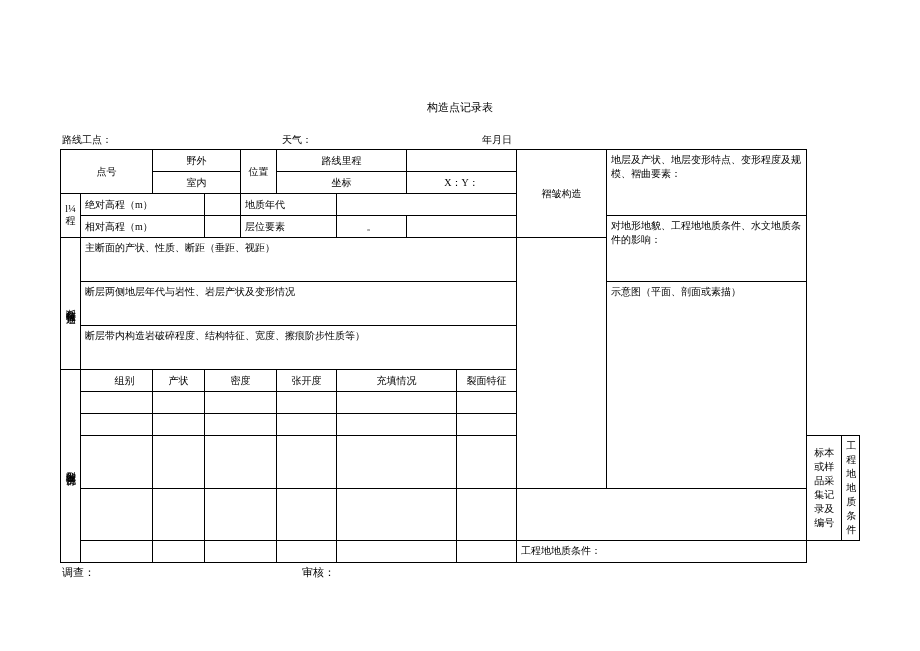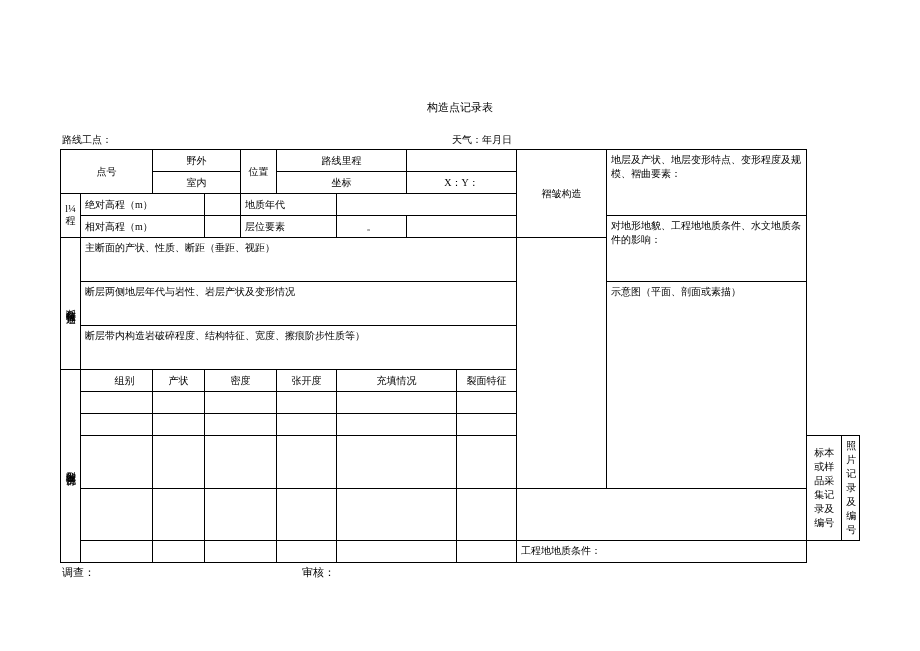--- a/index.html
+++ b/index.html
@@ -19,21 +19,21 @@
       font-size: 11px;
       margin-bottom: 18px;
     }
     .top-info {
       display: flex;
       font-size: 10px;
       margin-bottom: 2px;
       padding: 0 2px;
     }
     .top-info > div:nth-child(1) { flex: 0 0 220px; font-family: Liberation Mono, monospace; }
-    .top-info > div:nth-child(2) { flex: 0 0 200px; text-align: right; }
+    .top-info > div:nth-child(2) { flex: 0 0 200px; }
     .top-info > div:nth-child(3) { flex: 1; }
     table {
       border-collapse: collapse;
       width: 100%;
       table-layout: fixed;
     }
     td {
       border: 1px solid #000;
       padding: 3px 4px;
       vertical-align: middle;
@@ -163,21 +163,21 @@
     <td></td>
   </tr>
   <tr>
     <td class="tallrow"></td>
     <td></td>
     <td colspan="2"></td>
     <td></td>
     <td colspan="2"></td>
     <td></td>
     <td colspan="2" rowspan="2" class="center">标本或样品采集记录及编号</td>
-    <td rowspan="2" class="center">照片记录及编号</td>
+    <td rowspan="2" class="center">工程地地质条件</td>
   </tr>
 
   <tr>
     <td class="tallrow"></td>
     <td></td>
     <td colspan="2"></td>
     <td></td>
     <td colspan="2"></td>
     <td></td>
   </tr>

